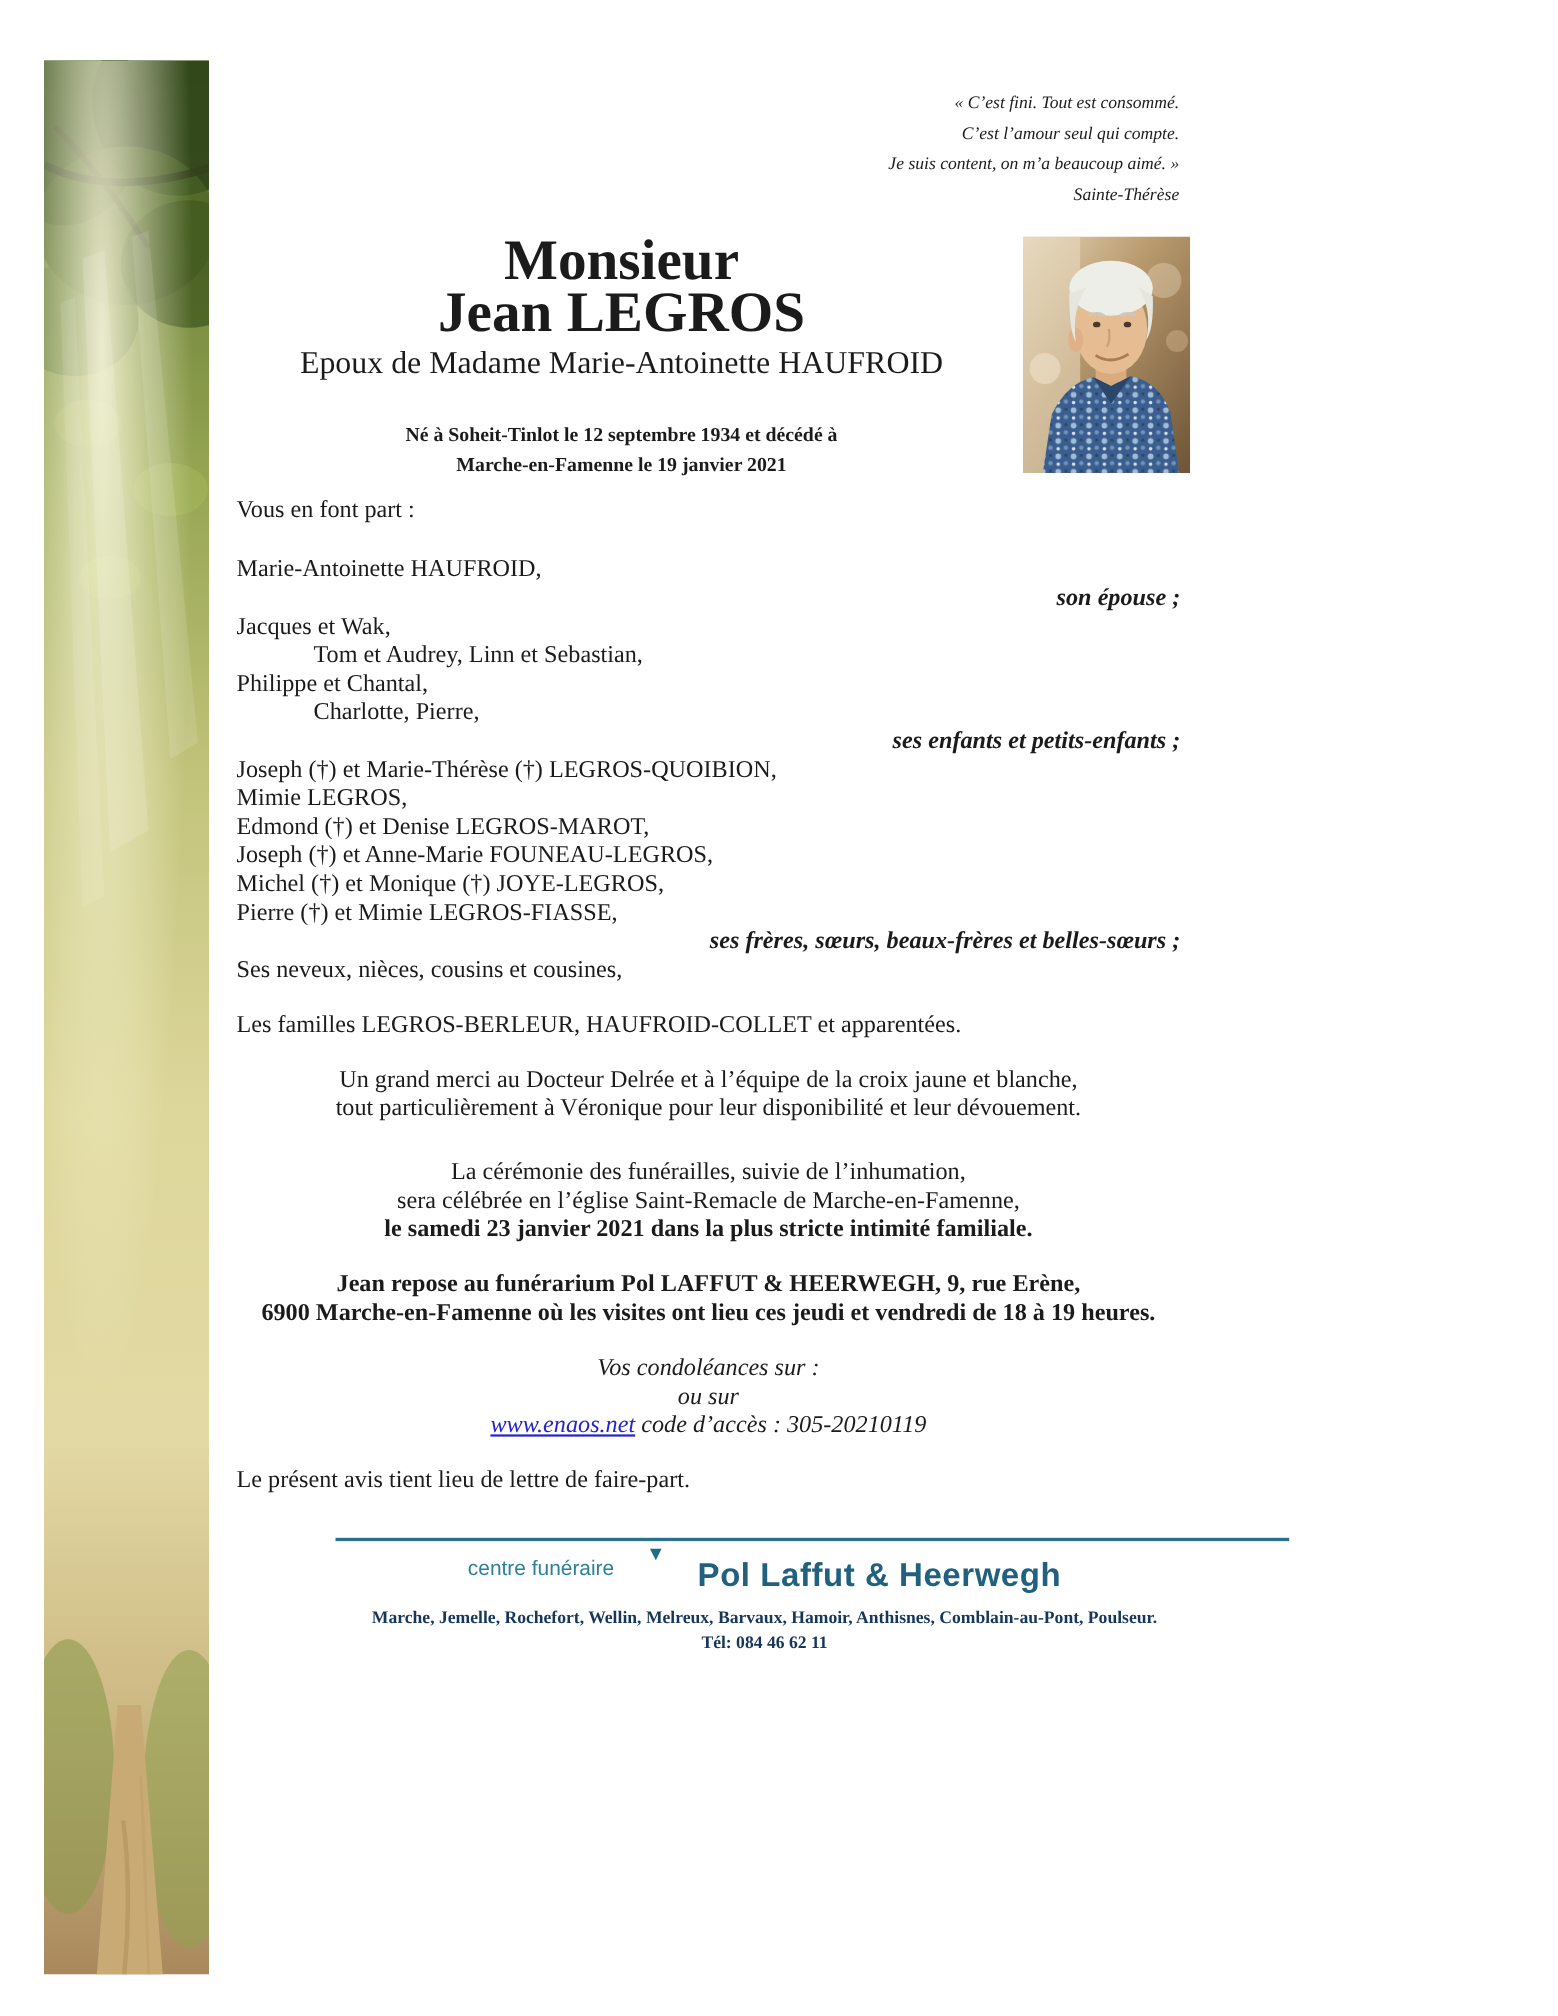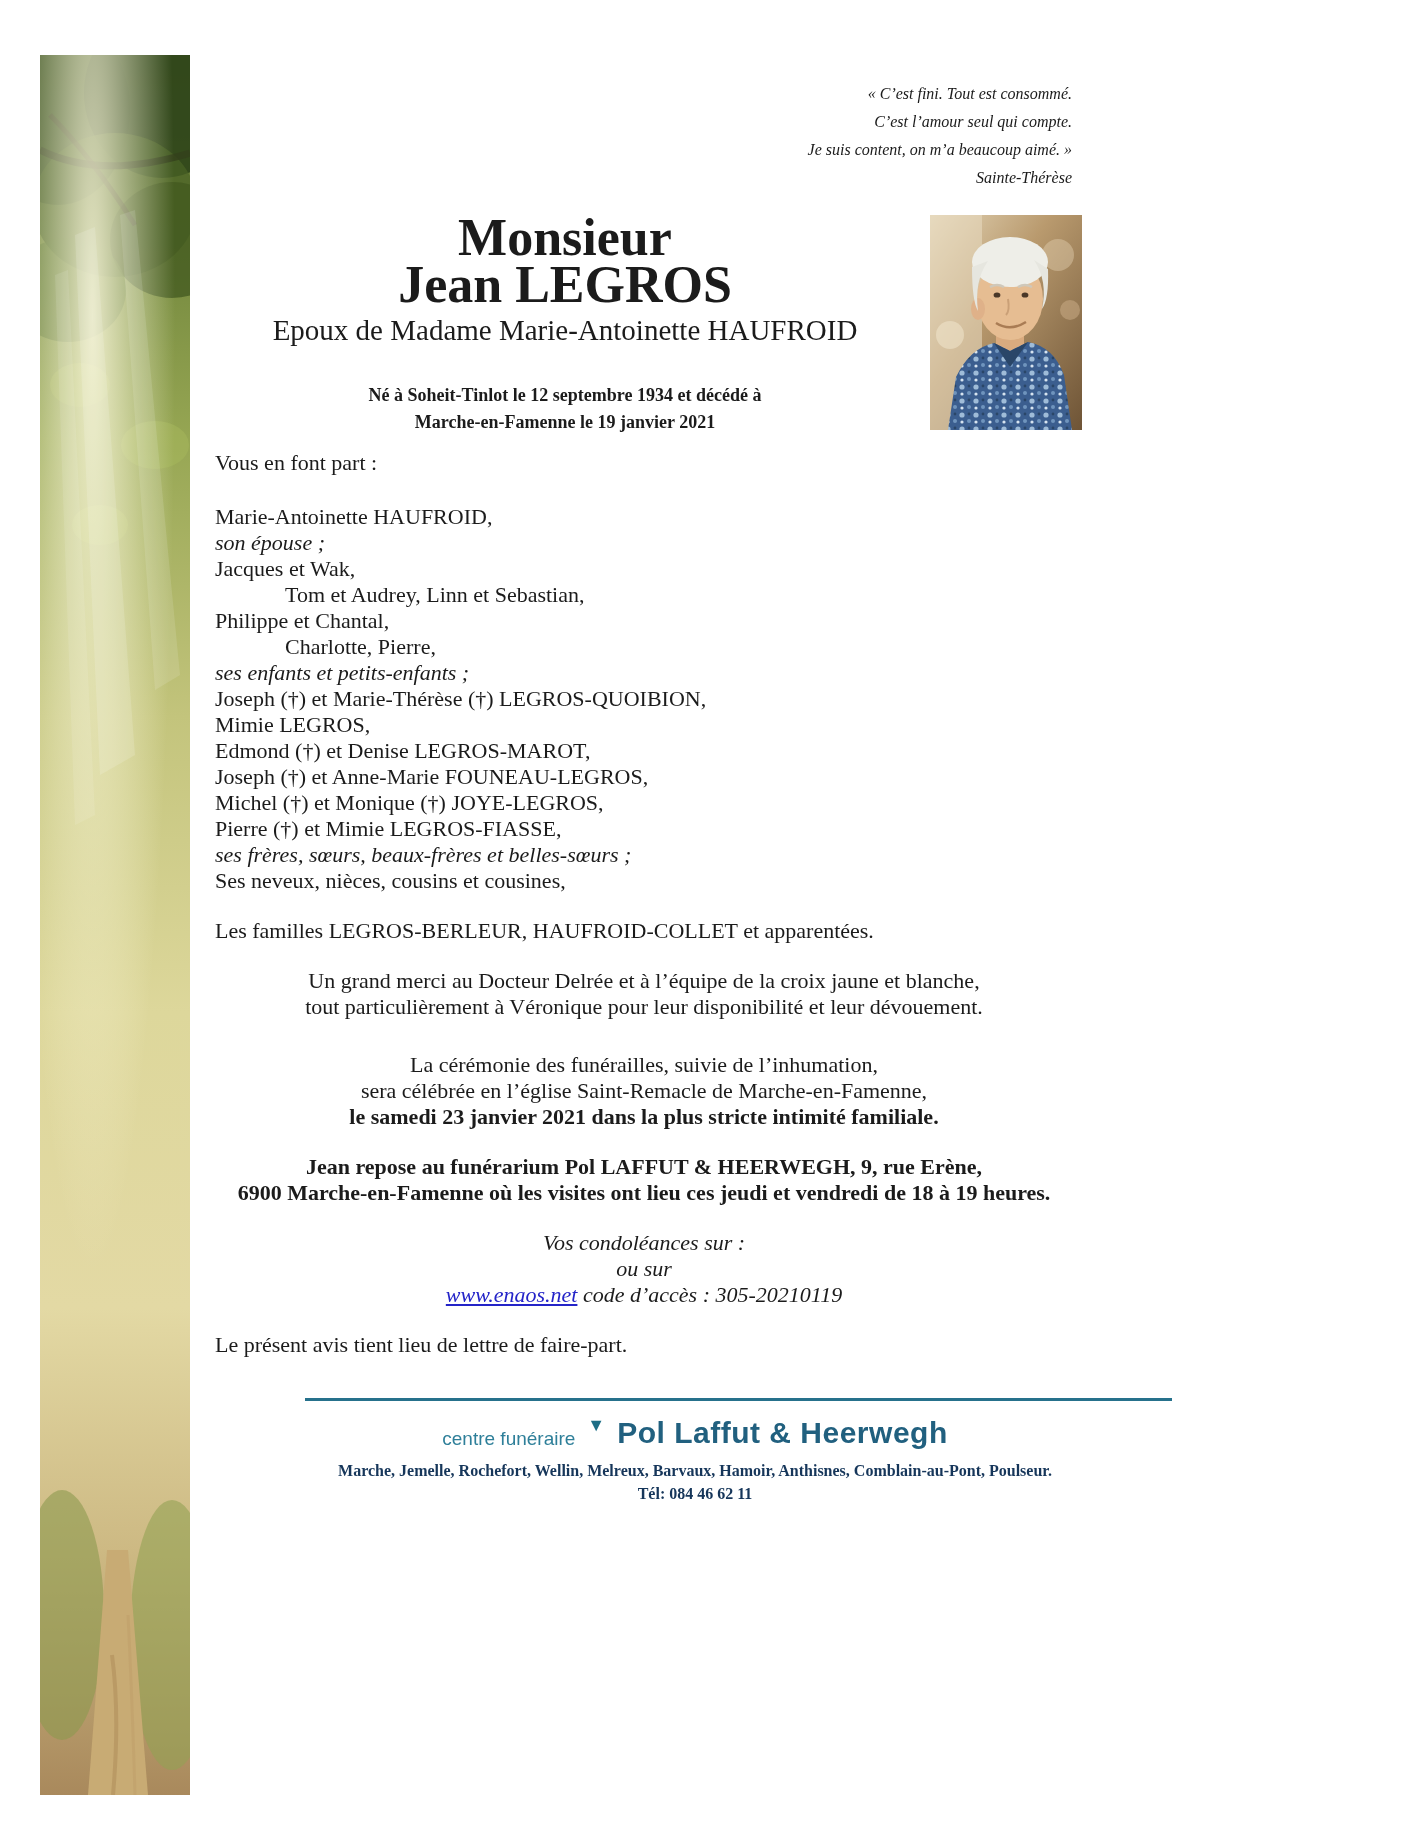--- a/index.html
+++ b/index.html
@@ -53,21 +53,21 @@
   
   .main {
     position: absolute;
     left: 215px; top: 450px;
     width: 858px;
     font-size: 22px;
     line-height: 26px;
   }
   .line { min-height: 26px; }
   .indent { padding-left: 70px; }
-  .role { text-align: left; font-weight: normal; font-style: italic; }
+  .role { text-align: right; font-weight: bold; font-style: italic; }
   .sp { margin-top: 28px; }
   .sec { margin-top: 24px; }
   .sec-lg { margin-top: 32px; }
   .center { text-align: center; }
   .bold { font-weight: bold; }
   .italic { font-style: italic; }
   a.link {
     color: #2424c8;
     text-decoration: underline;
     font-style: italic;
@@ -84,22 +84,22 @@
   .footer {
     position: absolute;
     left: 220px; top: 1416px;
     width: 950px;
     text-align: center;
     font-family: "Liberation Sans", sans-serif;
   }
   .brand-row {
     display: flex;
     justify-content: center;
-    align-items: flex-end;
-    gap: 12px;
+    align-items: flex-start;
+    gap: 29px;
   }
   .brand-prefix { font-size: 19px; color: #2e7f99; }
   .brand-mark {
     color: #1d6e86;
     font-size: 18px;
     display: inline-block;
     transform: translateY(-14px);
   }
   .brand-name { font-size: 30px; font-weight: bold; color: #21607f; letter-spacing: 0.5px; }
   .locations {

